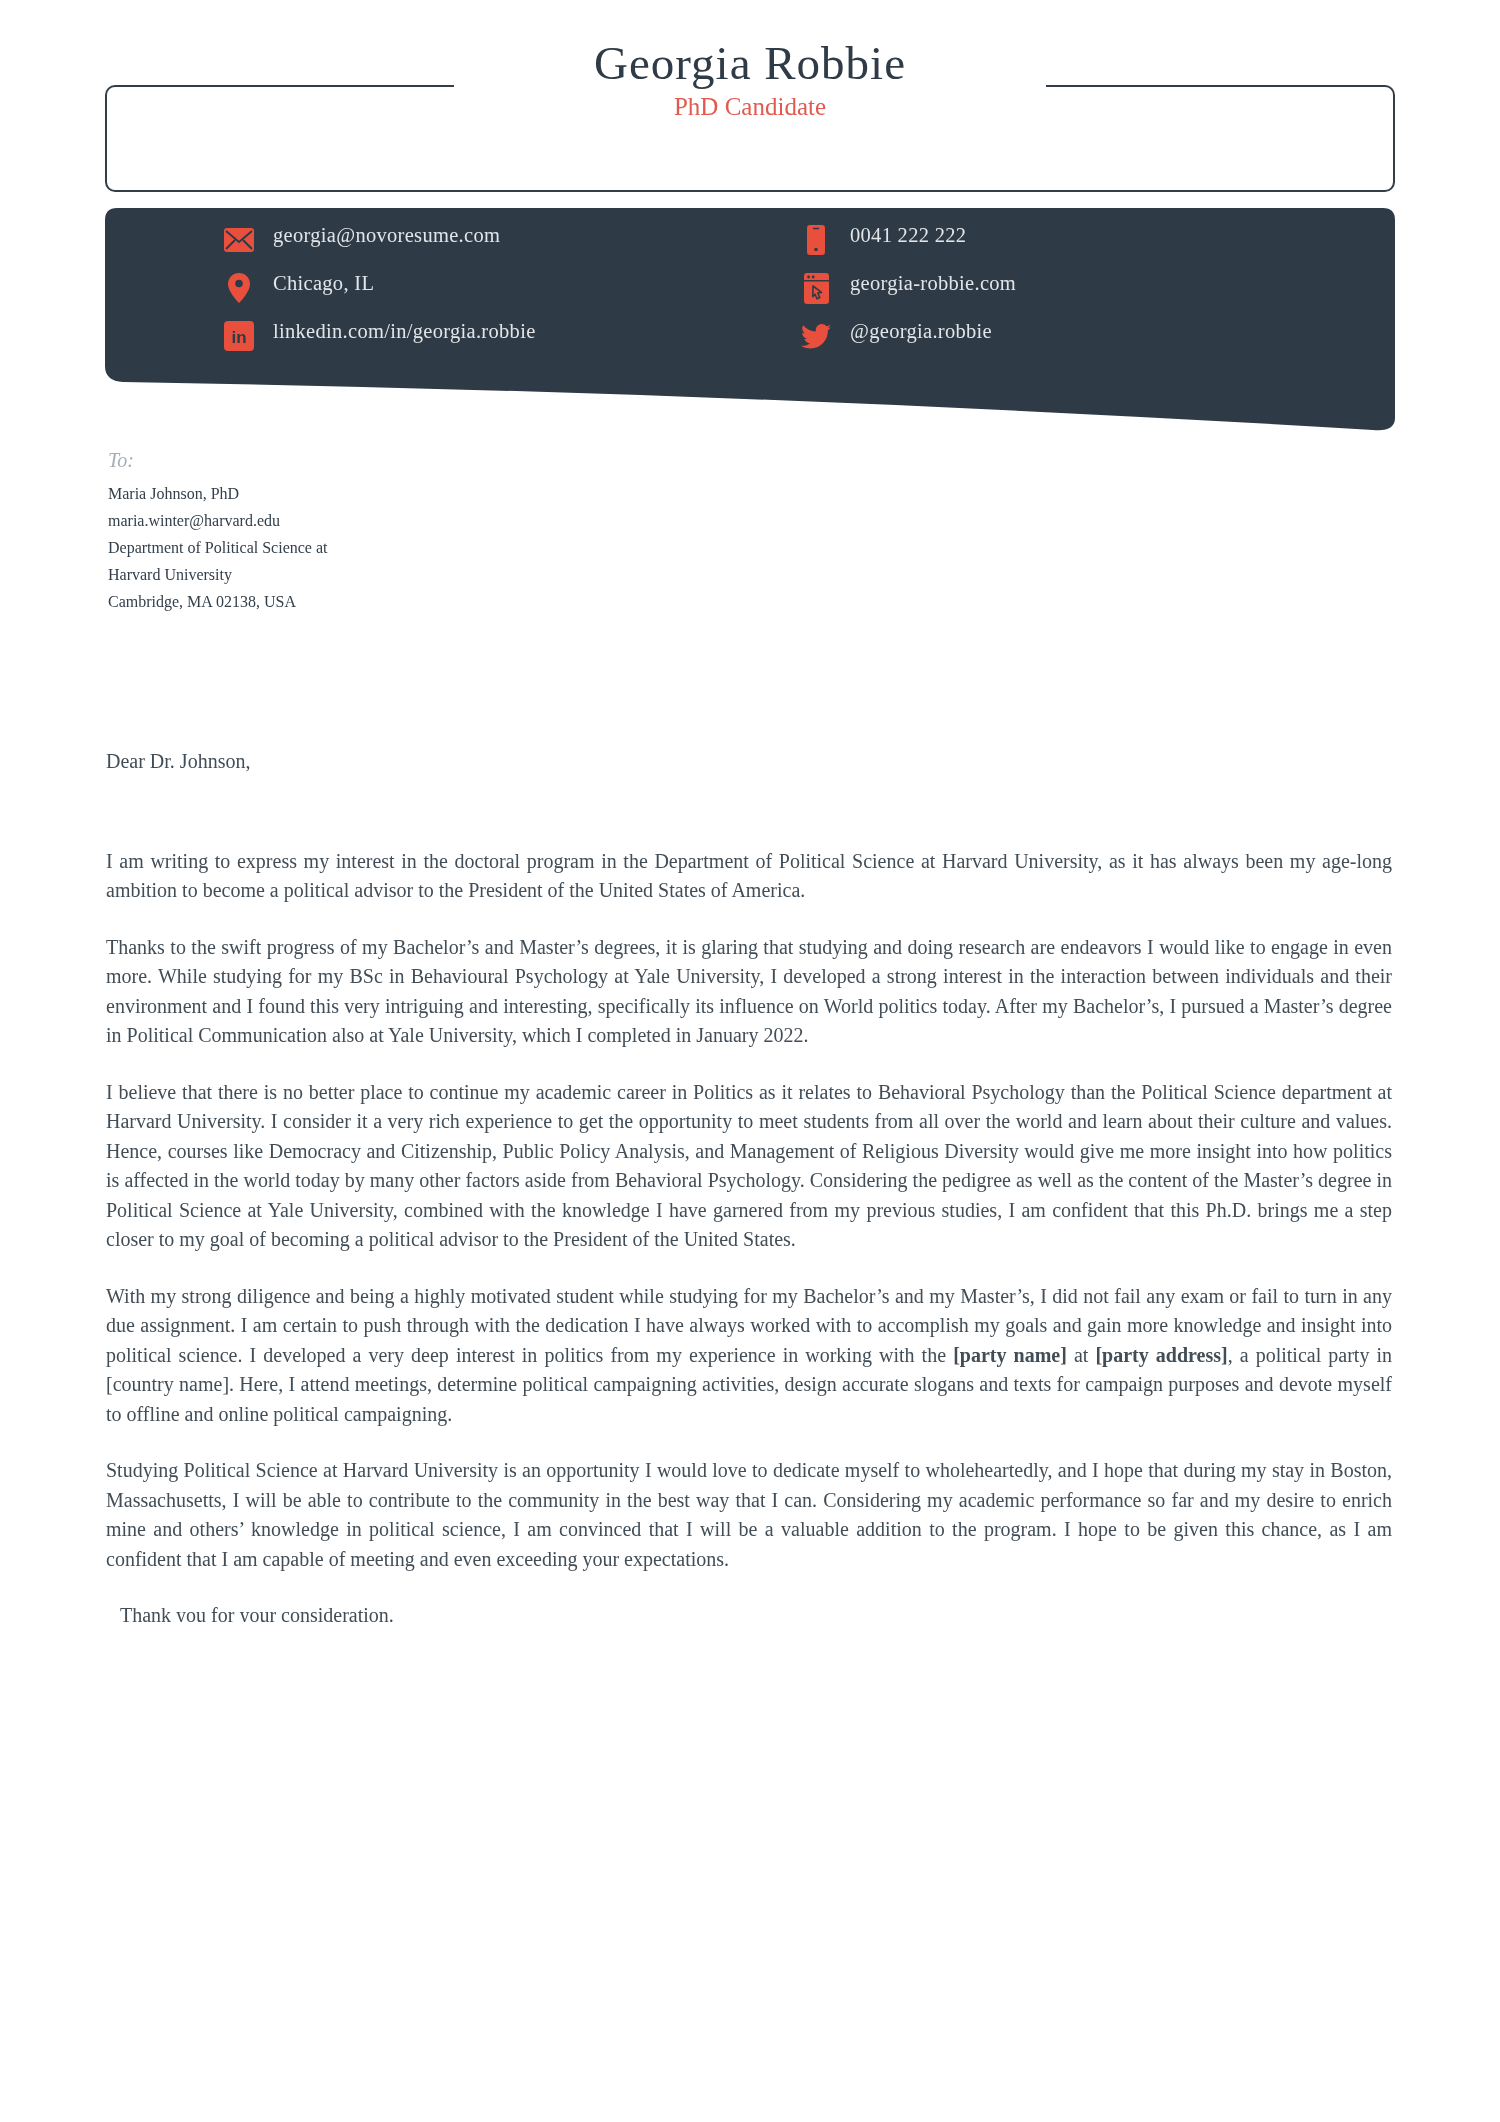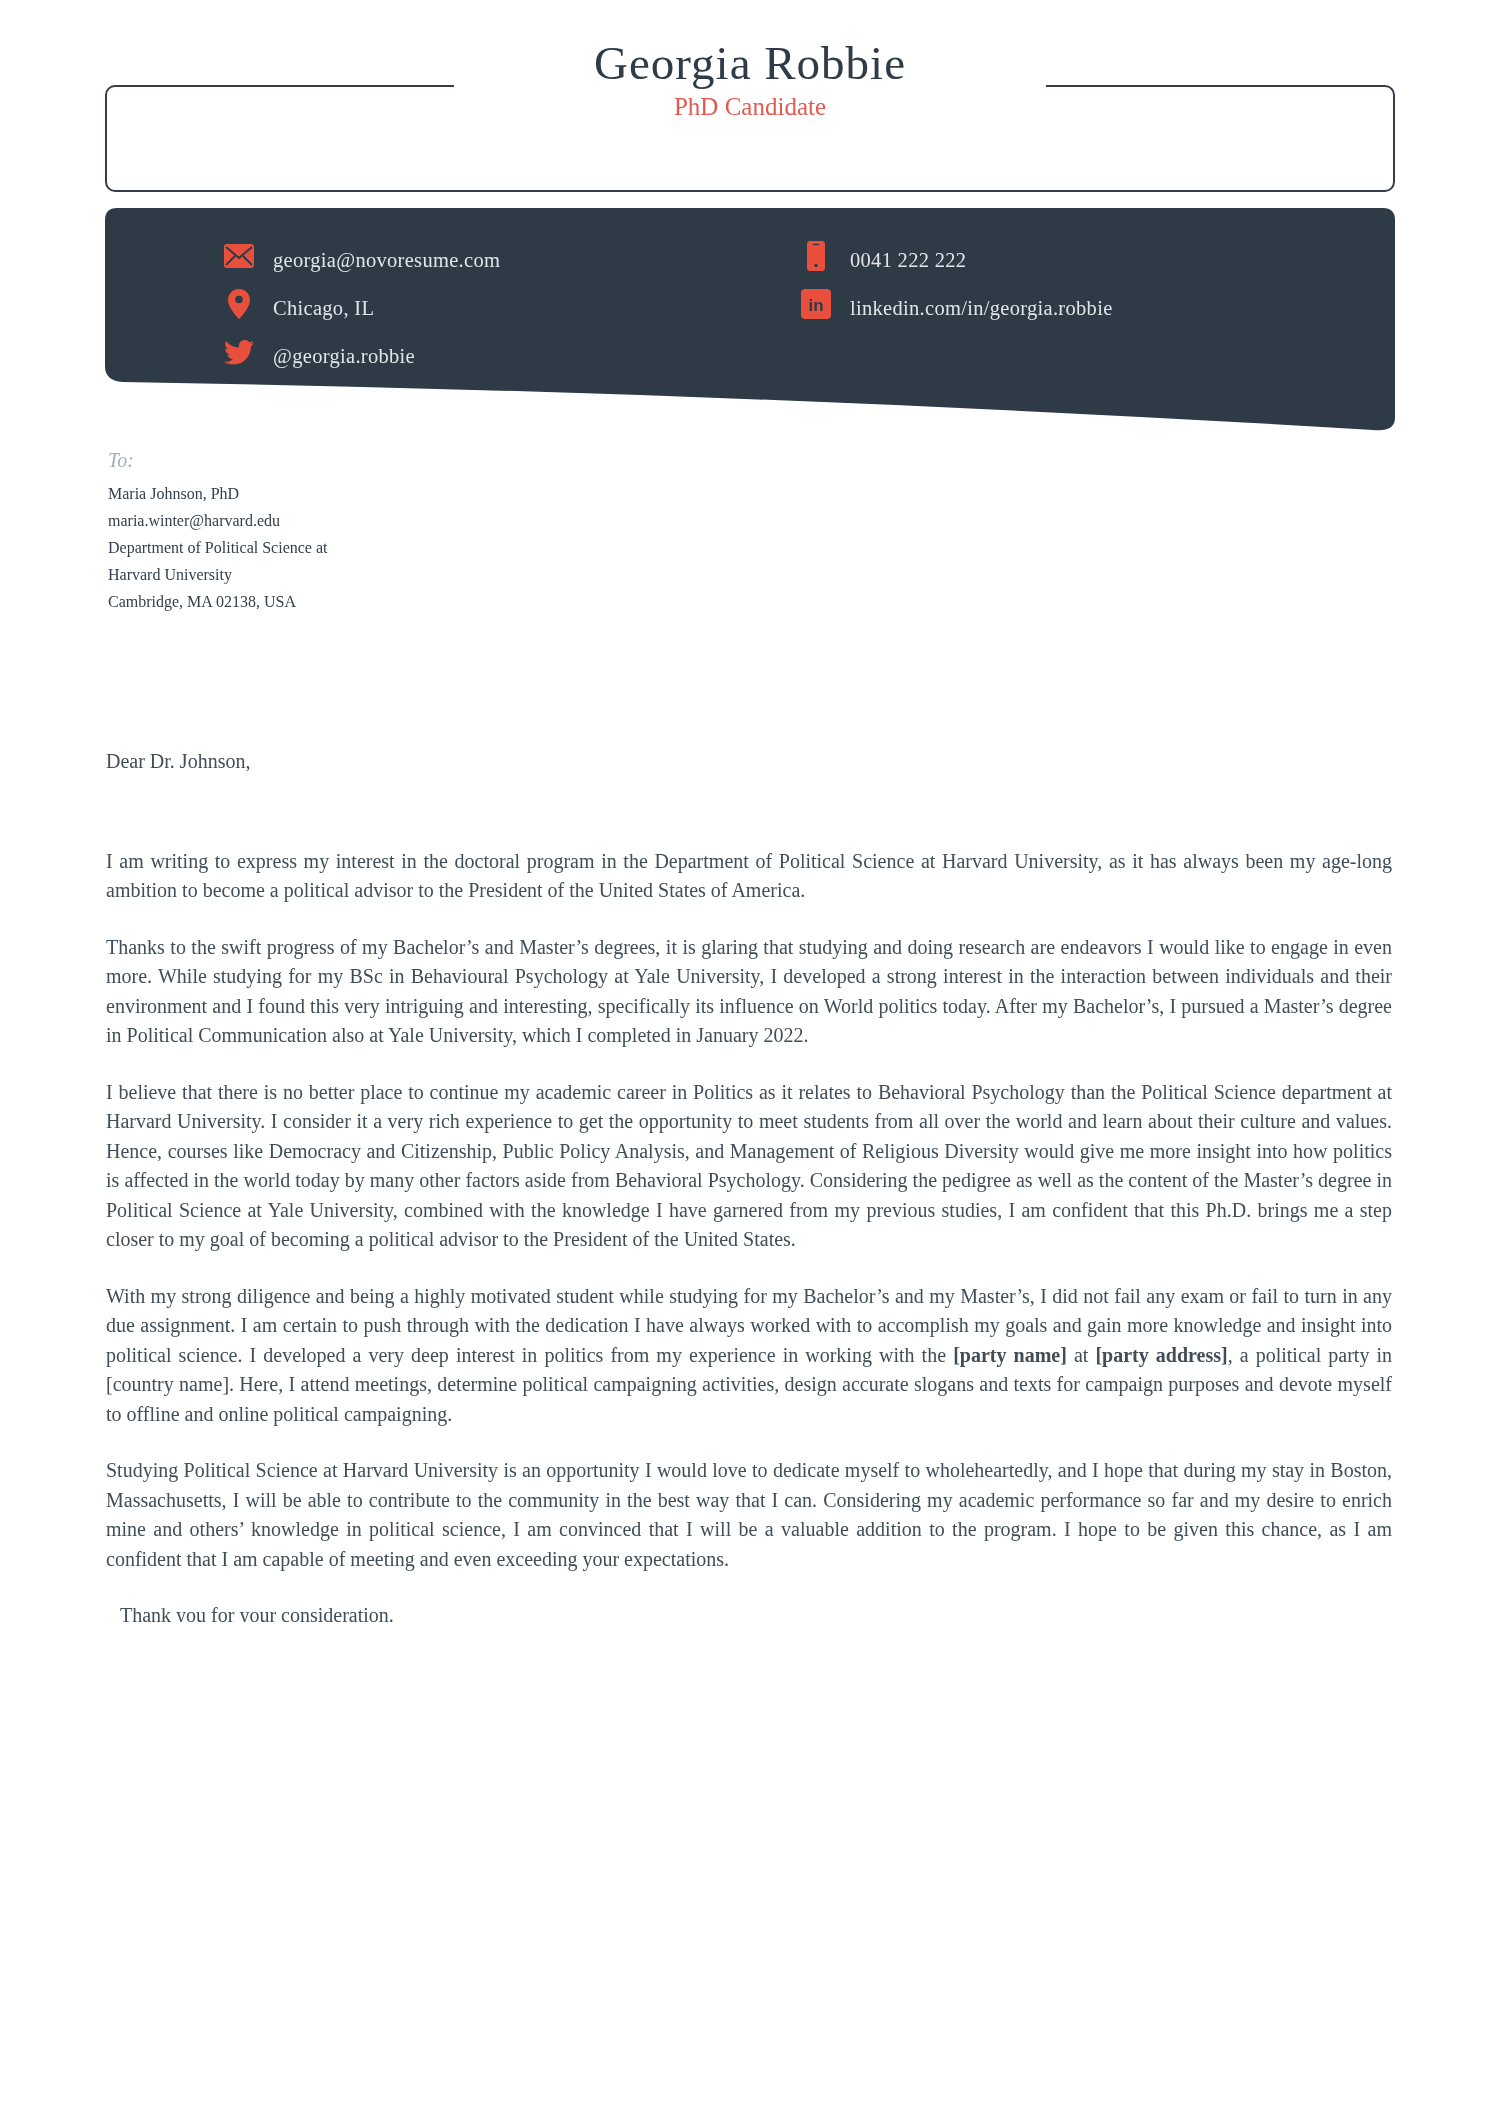--- a/index.html
+++ b/index.html
@@ -23,21 +23,21 @@
   }
   .candidate-title { font-size:25px; color:#e15a4f; margin-top:3px; }
 
   
   .contact-bar {
     position:absolute; left:105px; right:105px; top:208px; height:240px;
     background:#2e3a46;
     clip-path: path("M12 0 L1278 0 Q1290 0 1290 12 L1290 210 Q1290 224 1268 222 Q640 184 18 174 Q0 173 0 158 L0 12 Q0 0 12 0 Z");
   }
   .contact-grid { display:grid; grid-template-columns:577px 1fr; padding:16px 0 0 118px; }
-  .contact-item { display:flex; align-items:flex-end; height:48px; gap:18px; }
+  .contact-item { display:flex; align-items:flex-start; height:48px; gap:18px; }
   .cicon { width:32px; height:32px; display:flex; align-items:center; justify-content:center; flex:0 0 32px; }
   .clabel { color:#e3e6e8; font-size:20.5px; letter-spacing:0.3px; }
 
   
   .recipient { position:absolute; left:108px; top:448px; }
   .to-label { font-style:italic; color:#a6adb3; font-size:20px; line-height:24px; margin-bottom:8px; }
   .r-line { font-size:16px; color:#33404c; line-height:27px; }
 
   
   .letter {
@@ -97,20 +97,32 @@
       <div class="contact-item">
         <span class="cicon">
           <svg width="22" height="30" viewBox="0 0 22 30">
               <path d="M11 0C4.9 0 0 4.9 0 11c0 8.2 11 19 11 19s11-10.8 11-19C22 4.9 17.1 0 11 0z" fill="#e94f3d"></path>
               <circle cx="11" cy="10.5" r="3.8" fill="#2e3a46"></circle>
             </svg>
         </span>
         <span class="clabel">Chicago, IL</span>
       </div>
 
+      <div class="contact-item">
+        <span class="cicon">
+          <svg width="25" height="31" viewBox="0 0 25 31">
+              <rect width="25" height="31" rx="3" fill="#e94f3d"></rect>
+              <circle cx="4.6" cy="4" r="1.4" fill="#2e3a46"></circle>
+              <circle cx="9.2" cy="4" r="1.4" fill="#2e3a46"></circle>
+              <line x1="0" y1="7.8" x2="25" y2="7.8" stroke="#2e3a46" stroke-width="1.5"></line>
+              <path d="M9 13 L17.5 19.4 L13.7 20 L15.8 24.6 L13 25.8 L11 21.2 L8.8 23.6 Z" fill="none" stroke="#2e3a46" stroke-width="1.6" stroke-linejoin="round"></path>
+            </svg>
+        </span>
+        <span class="clabel">georgia-robbie.com</span>
+      </div>
 
       <div class="contact-item">
         <span class="cicon">
           <svg width="30" height="30" viewBox="0 0 30 30">
               <rect width="30" height="30" rx="4" fill="#e94f3d"></rect>
               <text x="15" y="22" font-family="Liberation Sans, sans-serif" font-size="17" font-weight="bold" fill="#2e3a46" text-anchor="middle">in</text>
             </svg>
         </span>
         <span class="clabel">linkedin.com/in/georgia.robbie</span>
       </div>

